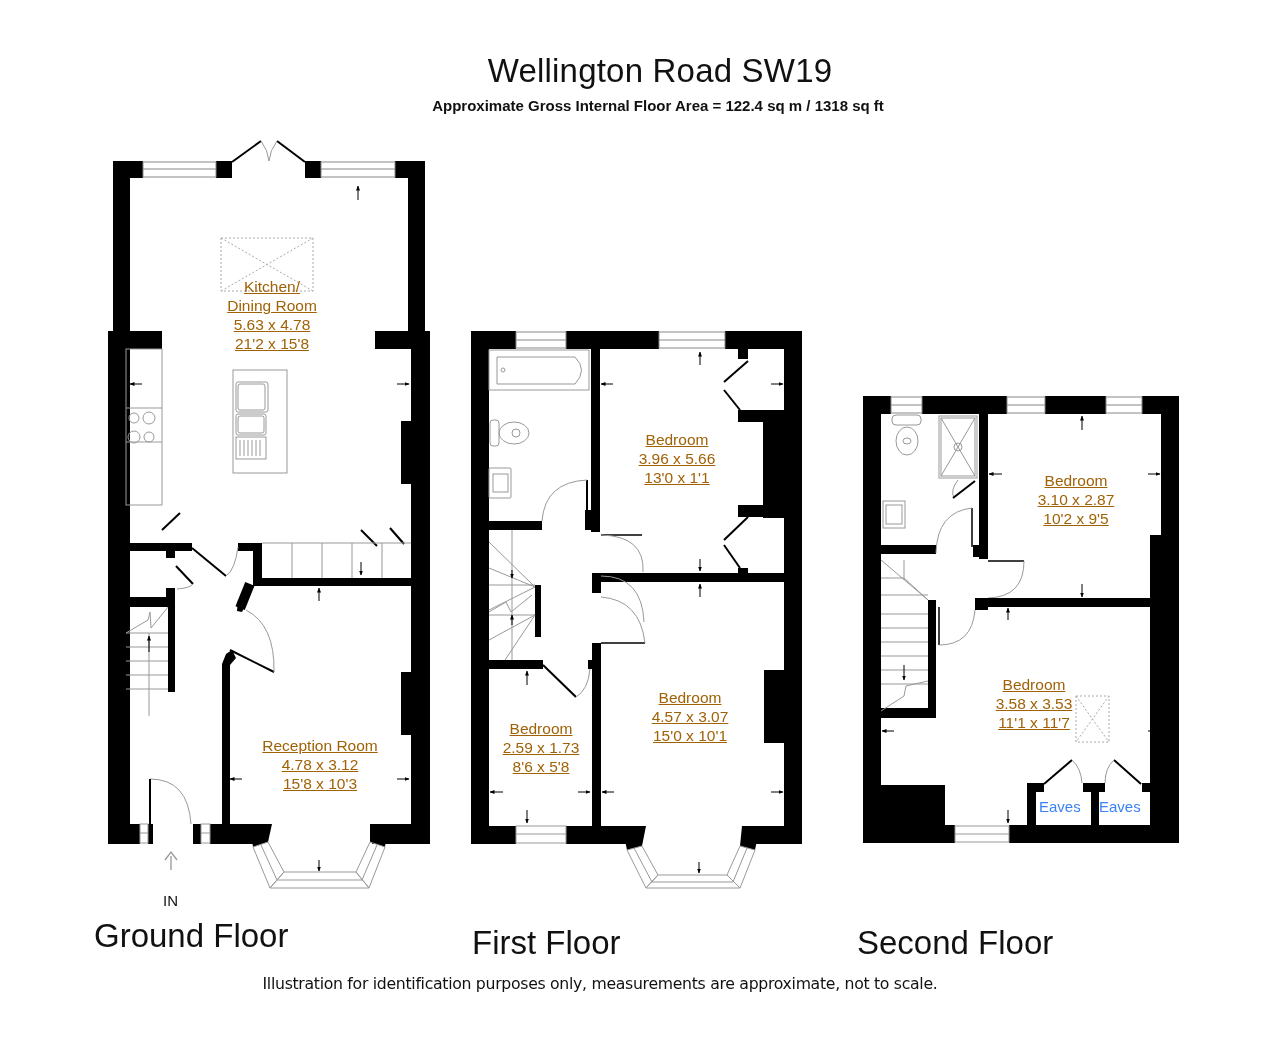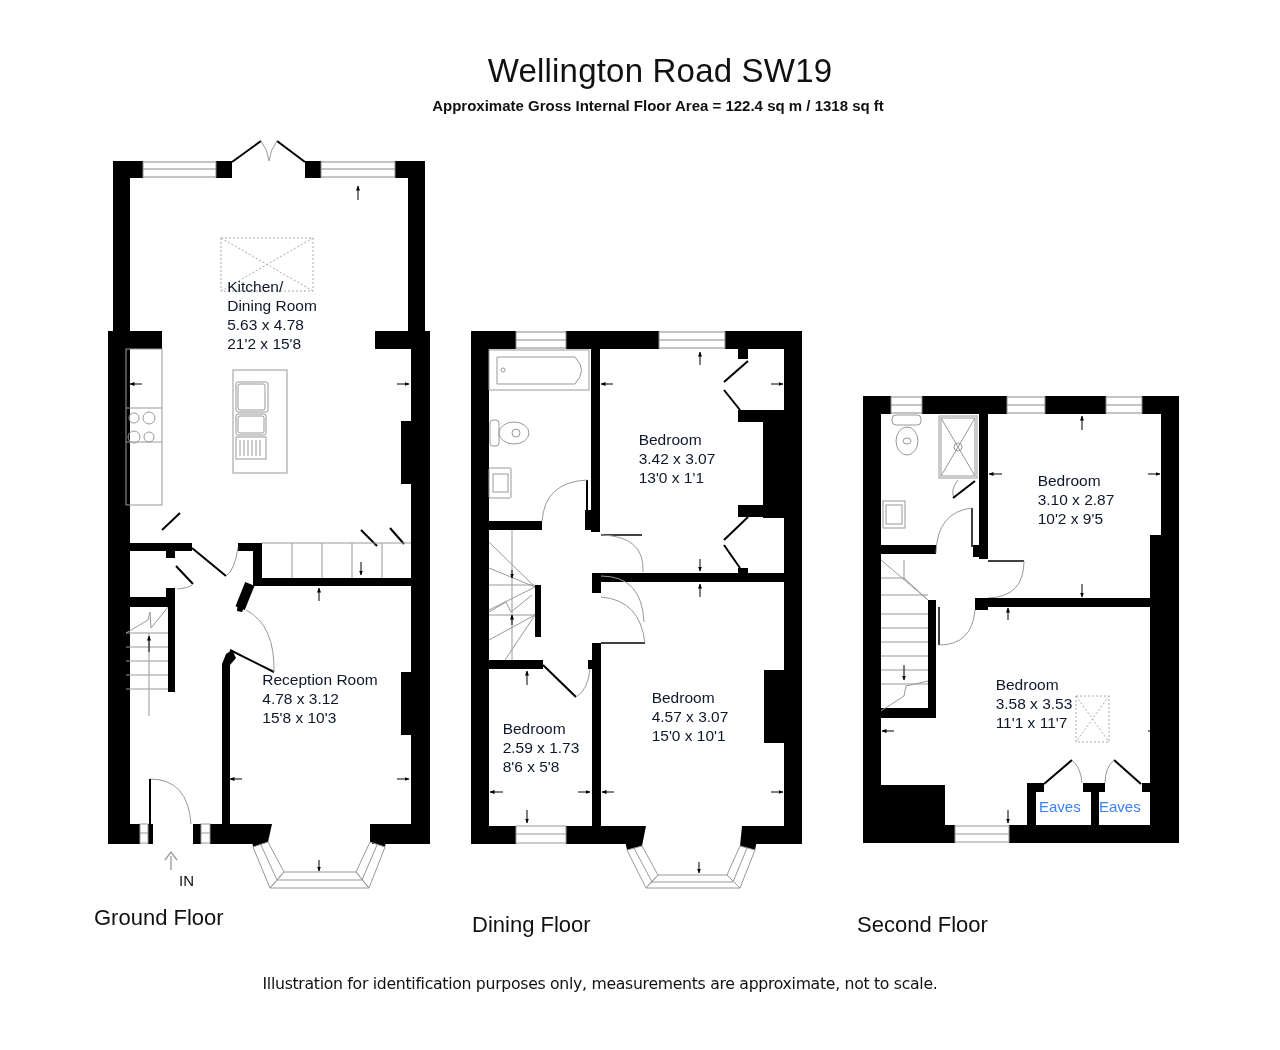--- a/index.html
+++ b/index.html
@@ -1,22 +1,22 @@
 <!DOCTYPE html>
 <html><head>
   <meta charset="utf-8">
   <style>
     html, body { margin: 0; padding: 0; background: #ffffff; }
     body { width: 1280px; height: 1050px; position: relative; overflow: hidden; font-family: "Liberation Sans", sans-serif; color: #111; }
     .title { position: absolute; top: 52px; left: 0; width: 1320px; text-align: center; font-size: 33px; color: #111; letter-spacing: 0.2px; }
     .subtitle { position: absolute; top: 97px; left: 0; width: 1316px; text-align: center; font-size: 15px; font-weight: bold; color: #111; }
     .footnote { position: absolute; top: 974px; left: 0; width: 1200px; text-align: center; font-size: 16px; color: #111; font-family: "DejaVu Sans", sans-serif; letter-spacing: -0.3px; transform: scaleX(0.98); }
-    .floor-label { position: absolute; font-size: 22px; color: #111; }
+    .floor-label { position: absolute; font-size: 33px; color: #111; margin-top: 12px; }
     svg.plan { position: absolute; left: 0; top: 0; }
-    .room-label { position: absolute; font-size: 15.5px; line-height: 19px; color: #0f172a; white-space: nowrap; transform: translateX(-50%); }
+    .room-label { position: absolute; text-align: center; font-size: 15.5px; line-height: 19px; color: #a16207; white-space: nowrap; transform: translateX(-50%); text-decoration: underline; }
     .room-label div { display: block; }
     .eaves { position: absolute; font-size: 15px; color: #3b82f6; }
     .in-label { position: absolute; font-size: 15px; color: #111; }
   </style>
 </head>
 <body>
 
 <div class="title">Wellington Road SW19</div>
 <div class="subtitle">Approximate Gross Internal Floor Area  = 122.4 sq m / 1318 sq ft</div>
 
@@ -389,44 +389,44 @@
     </g>
   </g>
 </svg>
 
 <div class="room-label" style="left:272px; top:277px;">
   <div>Kitchen/</div>
   <div>Dining Room</div>
   <div>5.63 x 4.78</div>
   <div>21'2 x 15'8</div>
 </div>
-<div class="room-label" style="left:320px; top:670px;">
+<div class="room-label" style="left:320px; top:736px;">
   <div>Reception Room</div>
   <div>4.78 x 3.12</div>
   <div>15'8 x 10'3</div>
 </div>
-<div class="in-label" style="left:163px; top:872px;margin-left:16px;">IN</div>
+<div class="in-label" style="left:163px; top:892px;">IN</div>
 <div class="floor-label" style="left:94px; top:905px;">Ground Floor</div>
 
 <div class="room-label" style="left:677px; top:430px;">
   <div>Bedroom</div>
-  <div>3.42 x 3.07</div>
+  <div>3.96 x 5.66</div>
   <div>13'0 x 1'1</div>
 </div>
 <div class="room-label" style="left:541px; top:719px;">
   <div>Bedroom</div>
   <div>2.59 x 1.73</div>
   <div>8'6 x 5'8</div>
 </div>
 <div class="room-label" style="left:690px; top:688px;">
   <div>Bedroom</div>
   <div>4.57 x 3.07</div>
   <div>15'0 x 10'1</div>
 </div>
-<div class="floor-label" style="left:472px; top:912px;">Dining Floor</div>
+<div class="floor-label" style="left:472px; top:912px;">First Floor</div>
 
 <div class="room-label" style="left:1076px; top:471px;">
   <div>Bedroom</div>
   <div>3.10 x 2.87</div>
   <div>10'2 x 9'5</div>
 </div>
 <div class="room-label" style="left:1034px; top:675px;">
   <div>Bedroom</div>
   <div>3.58 x 3.53</div>
   <div>11'1 x 11'7</div>

